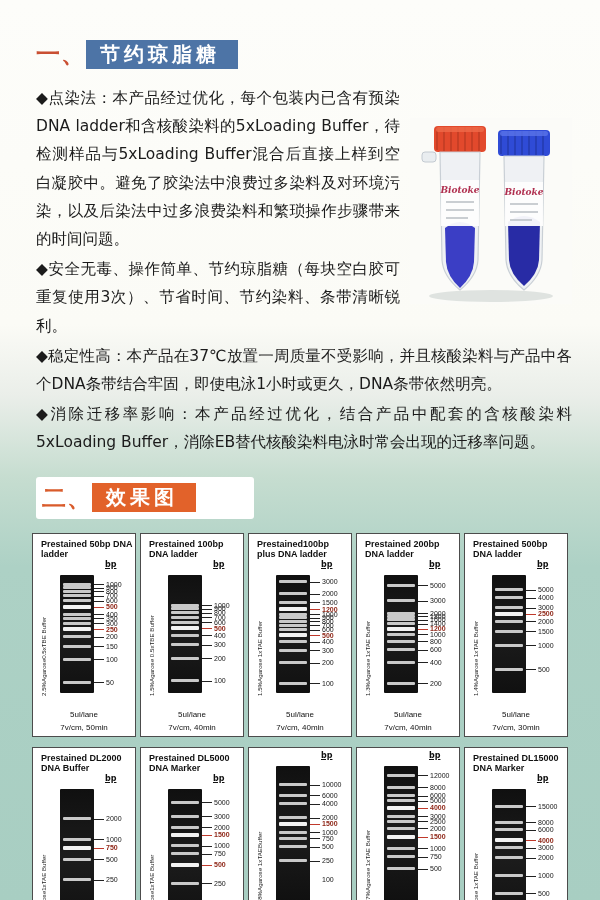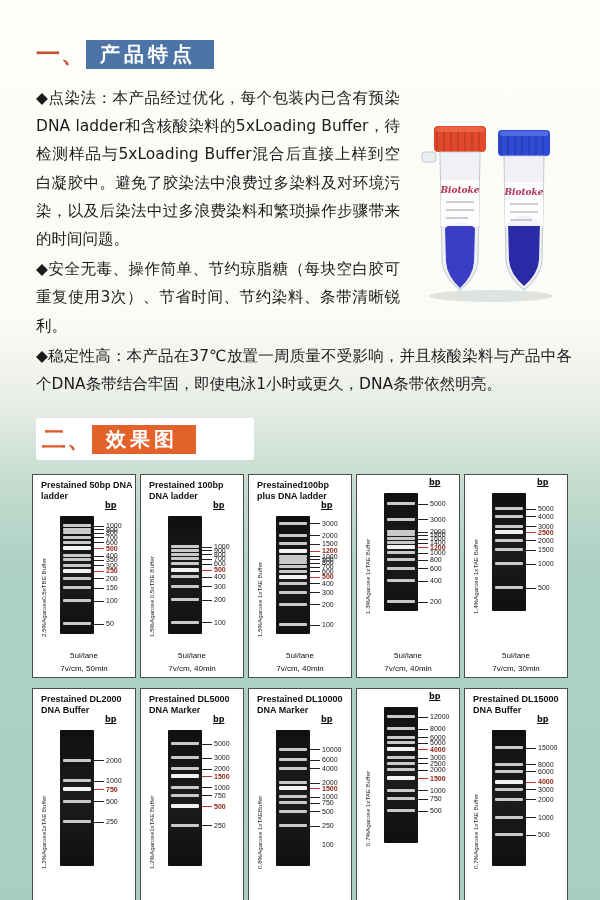--- a/index.html
+++ b/index.html
@@ -50,21 +50,21 @@
     font-size:8px;color:#111;font-family:"Liberation Sans","DejaVu Sans",sans-serif;}
   .card-footer .lane{display:block;margin-bottom:4px;}
   .card-footer .run{display:block;}
   .clear{clear:both;}
 </style>
 </head>
 <body>
 
 <div class="sec-header" id="header1">
   <span class="num">一、</span>
-  <span class="banner">产品特点</span>
+  <span class="banner">节约琼脂糖</span>
 </div>
 
 <div id="features">
   <svg id="tube-photo" viewBox="0 0 162 186">
 
     <rect x="0" y="0" width="162" height="186" fill="#fbfbf8"></rect>
     <ellipse cx="81" cy="178" rx="62" ry="6" fill="#dfe3e0"></ellipse>
 
     <g>
       <rect x="24" y="8" width="52" height="26" rx="4" fill="#e2492c"></rect>
@@ -85,20 +85,21 @@
       <path d="M94 38 h40 l-2 104 q-1 16 -18 30 q-17 -14 -18 -30 Z" fill="#eef1f4" stroke="#c5ccd3" stroke-width="1.2" opacity="0.92"></path>
       <path d="M98 104 q16 -12 32 0 l-1 38 q-1 14 -15 26 q-14 -12 -15 -26 Z" fill="#1c20a0" opacity="0.95"></path>
       <rect x="95" y="64" width="38" height="44" fill="#fdfdfd" opacity="0.95"></rect>
       <text x="114" y="77" font-size="9" font-style="italic" font-weight="bold" fill="#b03050" text-anchor="middle" font-family="DejaVu Serif, serif">Biotoke</text>
       <path d="M100 86 h28 M100 94 h28 M100 102 h22" stroke="#b9bec4" stroke-width="1.6"></path>
     </g>
   </svg>
   <p>◆点染法：本产品经过优化，每个包装内已含有预染DNA ladder和含核酸染料的5xLoading Buffer，待检测样品与5xLoading Buffer混合后直接上样到空白凝胶中。避免了胶染法中浪费过多染料及对环境污染，以及后染法中过多浪费染料和繁琐操作步骤带来的时间问题。</p>
   <p>◆安全无毒、操作简单、节约琼脂糖（每块空白胶可重复使用3次）、节省时间、节约染料、条带清晰锐利。</p>
   <p>◆稳定性高：本产品在37℃放置一周质量不受影响，并且核酸染料与产品中各个DNA条带结合牢固，即使电泳1小时或更久，DNA条带依然明亮。</p>
+  <p>◆消除迁移率影响：本产品经过优化，结合产品中配套的含核酸染料5xLoading Buffer，消除EB替代核酸染料电泳时常会出现的迁移率问题。</p>
   <div class="clear"></div>
 </div>
 
 <div class="sec-header" id="header2">
   <span class="num">二、</span>
   <span class="banner">效果图</span>
 </div>
 
 <div class="cards-row" id="cards-row1">
     <div class="card">
@@ -245,20 +246,21 @@
         <div class="band-stripe" style="top: 120.06px; height: 3px; background: rgb(201, 201, 201);"></div>
         <div class="band-tick" style="top: 121.56px;"></div>
         <div class="band-label" style="top: 117.06px;">100</div>
       </div>
       <div class="card-footer">
         <span class="lane">5ul/lane</span>
         <span class="run">7v/cm, 40min</span>
       </div>
     </div>
     <div class="card">
+      <div class="card-title">Prestained 200bp DNA ladder</div>
       <div class="gel-area">
         <div class="gel-strip" style="height: 118px;"></div>
         <div class="buffer-label" style="height: 122px;">1.3%Agarose 1xTAE Buffer</div>
         <div class="bp-head">bp</div>
         <div class="band-stripe" style="top: 22.12px; height: 3px; background: rgb(201, 201, 201);"></div>
         <div class="band-tick" style="top: 23.62px;"></div>
         <div class="band-label" style="top: 19.12px;">5000</div>
         <div class="band-stripe" style="top: 37.6628px; height: 3px; background: rgb(201, 201, 201);"></div>
         <div class="band-tick" style="top: 39.1628px;"></div>
         <div class="band-label" style="top: 34.6628px;">3000</div>
@@ -292,20 +294,21 @@
         <div class="band-stripe" style="top: 120.06px; height: 3px; background: rgb(201, 201, 201);"></div>
         <div class="band-tick" style="top: 121.56px;"></div>
         <div class="band-label" style="top: 117.06px;">200</div>
       </div>
       <div class="card-footer">
         <span class="lane">5ul/lane</span>
         <span class="run">7v/cm, 40min</span>
       </div>
     </div>
     <div class="card">
+      <div class="card-title">Prestained 500bp DNA ladder</div>
       <div class="gel-area">
         <div class="gel-strip" style="height: 118px;"></div>
         <div class="buffer-label" style="height: 122px;">1.4%Agarose 1xTAE Buffer</div>
         <div class="bp-head">bp</div>
         <div class="band-stripe" style="top: 26.84px; height: 3px; background: rgb(201, 201, 201);"></div>
         <div class="band-tick" style="top: 28.34px;"></div>
         <div class="band-label" style="top: 23.84px;">5000</div>
         <div class="band-stripe" style="top: 34.5017px; height: 3px; background: rgb(201, 201, 201);"></div>
         <div class="band-tick" style="top: 36.0017px;"></div>
         <div class="band-label" style="top: 31.5017px;">4000</div>
@@ -384,21 +387,20 @@
         <div class="band-label" style="top: 73.5431px;">750</div>
         <div class="band-stripe" style="top: 87.0378px; height: 4px; background: rgb(242, 242, 242);"></div>
         <div class="band-tick red" style="top: 89.0378px;"></div>
         <div class="band-label red" style="top: 84.5378px;">500</div>
         <div class="band-stripe" style="top: 106.333px; height: 3px; background: rgb(201, 201, 201);"></div>
         <div class="band-tick" style="top: 107.833px;"></div>
         <div class="band-label" style="top: 103.333px;">250</div>
       </div>
     </div>
     <div class="card tall">
-      <div class="card-title">Prestained DL10000 DNA Marker</div>
       <div class="gel-area">
         <div class="gel-strip" style="height: 136px;"></div>
         <div class="buffer-label" style="height: 140px;">0.8%Agarose 1xTAEBuffer</div>
         <div class="bp-head">bp</div>
         <div class="band-stripe" style="top: 30.54px; height: 3px; background: rgb(201, 201, 201);"></div>
         <div class="band-tick" style="top: 32.04px;"></div>
         <div class="band-label" style="top: 27.54px;">10000</div>
         <div class="band-stripe" style="top: 41.1px; height: 3px; background: rgb(201, 201, 201);"></div>
         <div class="band-tick" style="top: 42.6px;"></div>
         <div class="band-label" style="top: 38.1px;">6000</div>
@@ -463,21 +465,21 @@
         <div class="band-label" style="top: 91.3501px;">1000</div>
         <div class="band-stripe" style="top: 102.84px; height: 3px; background: rgb(201, 201, 201);"></div>
         <div class="band-tick" style="top: 104.34px;"></div>
         <div class="band-label" style="top: 99.8397px;">750</div>
         <div class="band-stripe" style="top: 114.805px; height: 3px; background: rgb(201, 201, 201);"></div>
         <div class="band-tick" style="top: 116.305px;"></div>
         <div class="band-label" style="top: 111.805px;">500</div>
       </div>
     </div>
     <div class="card tall">
-      <div class="card-title">Prestained DL15000 DNA Buffer</div>
+      <div class="card-title">Prestained DL15000 DNA Marker</div>
       <div class="gel-area">
         <div class="gel-strip" style="height: 136px;"></div>
         <div class="buffer-label" style="height: 140px;">0.7%Agarose 1xTAE Buffer</div>
         <div class="bp-head">bp</div>
         <div class="band-stripe" style="top: 29.18px; height: 3px; background: rgb(201, 201, 201);"></div>
         <div class="band-tick" style="top: 30.68px;"></div>
         <div class="band-label" style="top: 26.18px;">15000</div>
         <div class="band-stripe" style="top: 45.2667px; height: 3px; background: rgb(201, 201, 201);"></div>
         <div class="band-tick" style="top: 46.7667px;"></div>
         <div class="band-label" style="top: 42.2667px;">8000</div>

